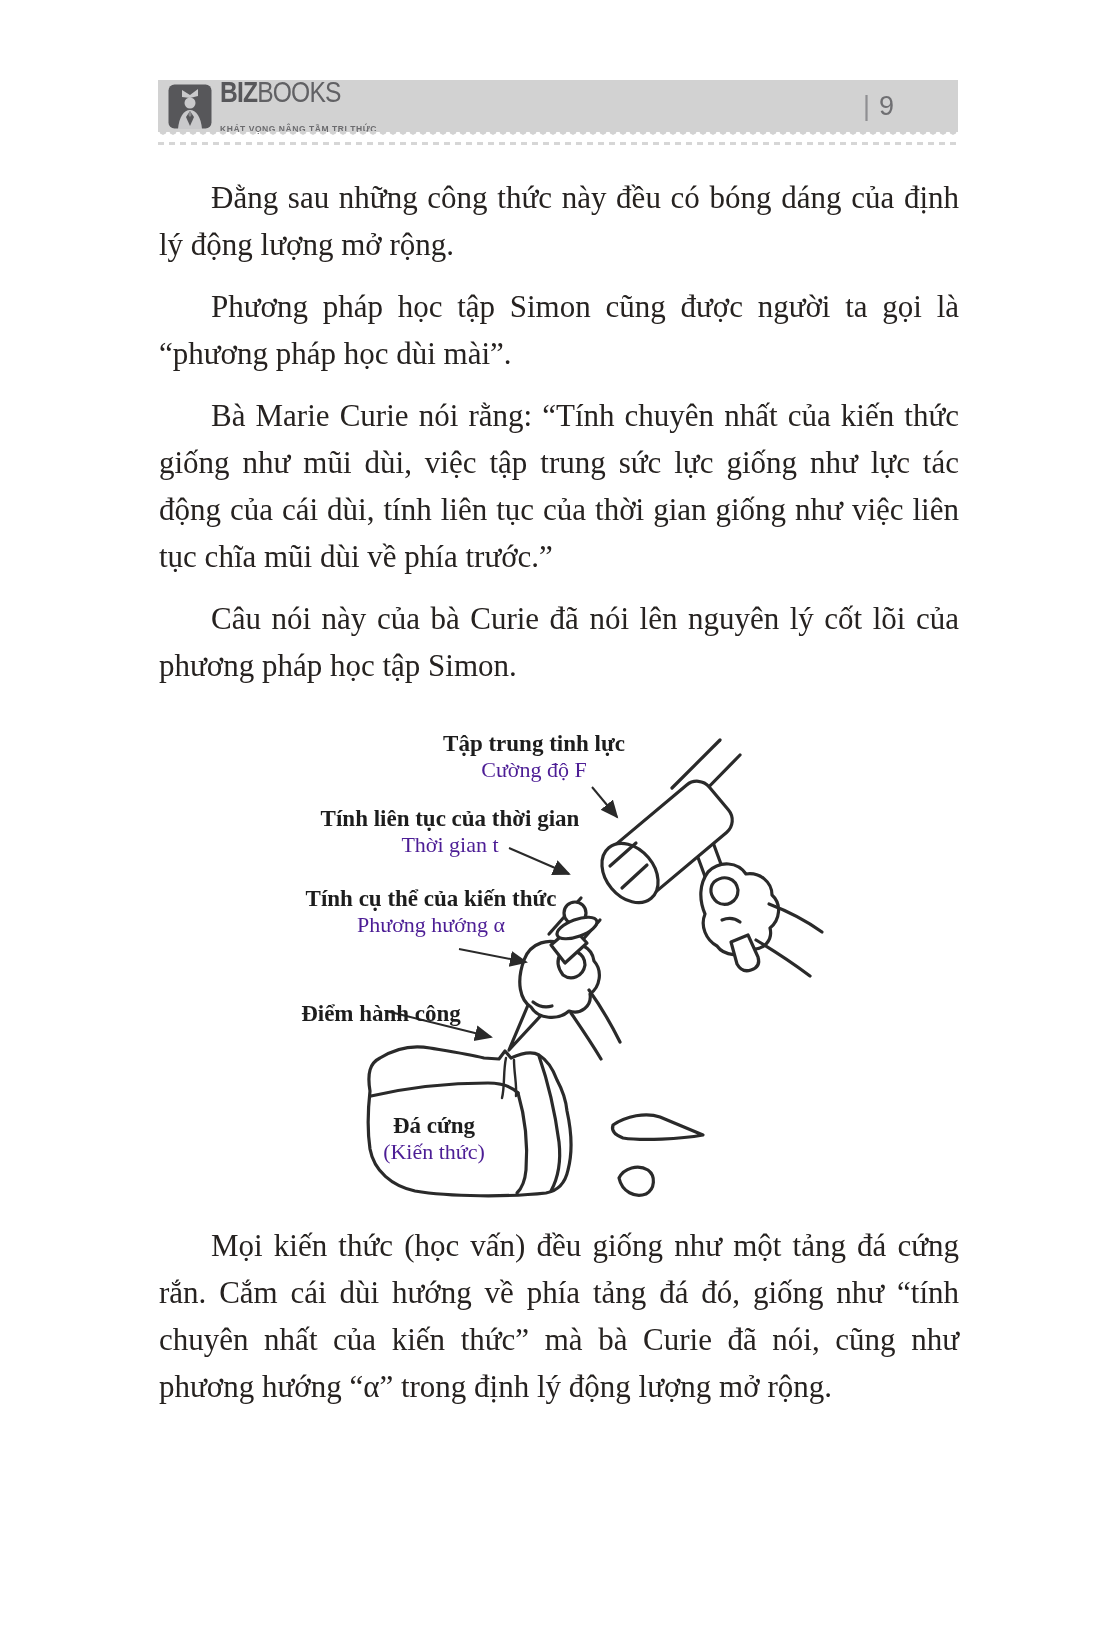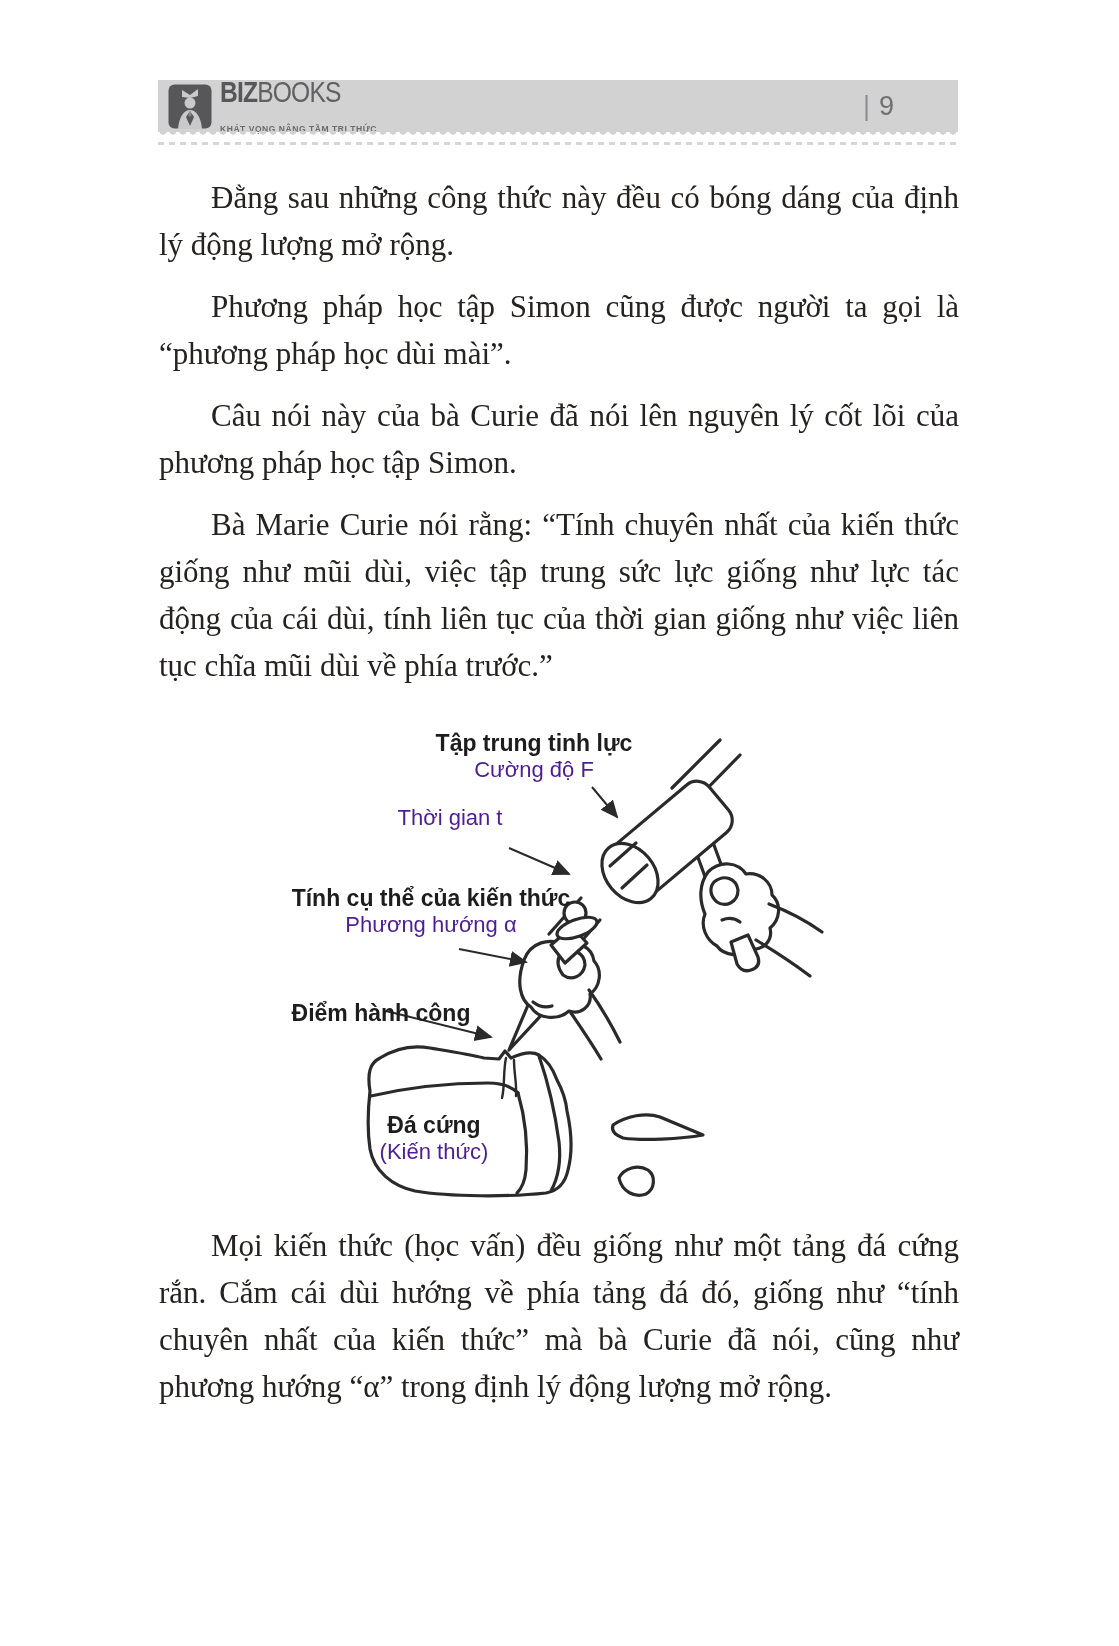--- a/index.html
+++ b/index.html
@@ -50,21 +50,21 @@
   .bodytext p { text-indent:52px; margin-bottom:15px; }
   .closing {
     position:absolute; left:159px; top:1222px; width:800px;
     font-size:31px; line-height:47px; text-align:justify; text-indent:52px;
   }
   
   .diagram { position:absolute; left:270px; top:692px; width:560px; height:516px; }
   .diagram svg { position:absolute; left:0; top:0; }
   .dlabel {
     position:absolute; transform:translateX(-50%); text-align:center; white-space:nowrap;
-    font-family:Liberation Sans, sans-serif; color:#1d1d1d;
+    font-family:Liberation Serif, serif; color:#1d1d1d;
   }
   .dlabel .t { font-weight:700; font-size:23px; line-height:27px; }
   .dlabel .s { font-weight:400; font-size:22px; line-height:26px; color:#4c1d95; }
   .dlabel .s:empty { display:none; }
 </style>
 </head>
 <body>
 
 <div class="page">
 
@@ -87,22 +87,22 @@
       <span class="sep">|</span>
       <span>9</span>
     </div>
   </header>
   <div class="perf"></div>
   <div class="dotline"></div>
 
   <main class="bodytext">
     <p>Đằng sau những công thức này đều có bóng dáng của định lý động lượng mở rộng.</p>
     <p>Phương pháp học tập Simon cũng được người ta gọi là “phương pháp học dùi mài”.</p>
+    <p>Bà Marie Curie nói rằng: “Tính chuyên nhất của kiến thức giống như mũi dùi, việc tập trung sức lực giống như lực tác động của cái dùi, tính liên tục của thời gian giống như việc liên tục chĩa mũi dùi về phía trước.”</p>
     <p>Câu nói này của bà Curie đã nói lên nguyên lý cốt lõi của phương pháp học tập Simon.</p>
-    <p>Bà Marie Curie nói rằng: “Tính chuyên nhất của kiến thức giống như mũi dùi, việc tập trung sức lực giống như lực tác động của cái dùi, tính liên tục của thời gian giống như việc liên tục chĩa mũi dùi về phía trước.”</p>
   </main>
 
   <figure class="diagram">
     <svg width="560" height="516" viewBox="0 0 560 516">
       <defs>
         <marker id="ah" orient="auto" markerWidth="11" markerHeight="9" refX="8" refY="4">
           <path d="M0,0 L9,4 L0,8 Z" fill="#2a2a2a"></path>
         </marker>
       </defs>
       <g stroke="#2a2a2a" stroke-width="3.2" fill="none" stroke-linecap="round" stroke-linejoin="round">
@@ -158,20 +158,21 @@
         <path d="M239,156 L299,182"></path>
         <path d="M189,257 L256,270"></path>
         <path d="M116,319 L221,345"></path>
       </g>
     </svg>
     <div class="dlabel" style="left:264px; top:38px;">
       <div class="t">Tập trung tinh lực</div>
       <div class="s">Cường độ F</div>
     </div>
     <div class="dlabel" style="left:180px; top:113px;">
+      <div class="t">Tính liên tục của thời gian</div>
       <div class="s">Thời gian t</div>
     </div>
     <div class="dlabel" style="left:161px; top:193px;">
       <div class="t">Tính cụ thể của kiến thức</div>
       <div class="s">Phương hướng α</div>
     </div>
     <div class="dlabel" style="left:111px; top:308px;">
       <div class="t">Điểm hành công</div>
 
     </div>

